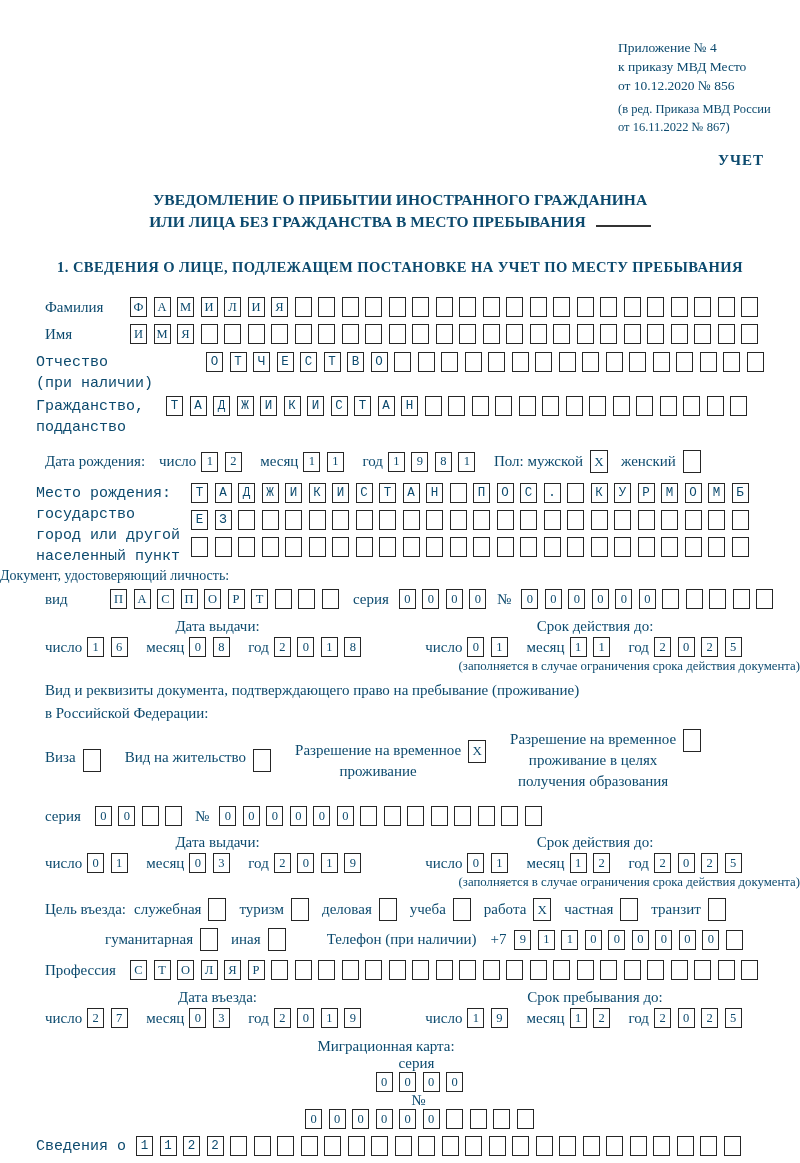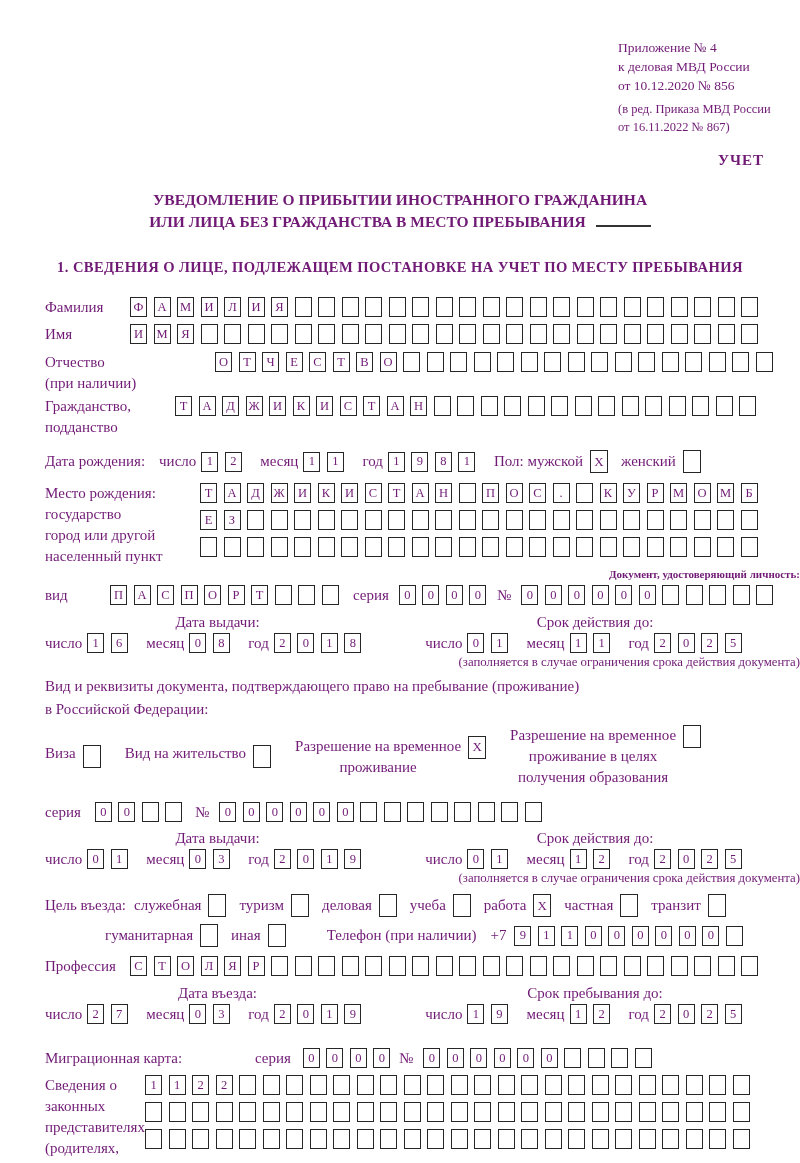--- a/index.html
+++ b/index.html
@@ -1,44 +1,44 @@
 <!DOCTYPE html>
 <html><head>
 <meta charset="utf-8">
 <style>
   html,body { margin:0; padding:0; background:#fff; }
   .page {
     position:relative; width:800px; height:1163px; background:#ffffff;
-    font-family:"Liberation Serif","DejaVu Serif",serif; color:#701a75;
+    font-family:"Liberation Serif","DejaVu Serif",serif; color:#0c4a6e;
     overflow:hidden; box-sizing:border-box; padding-top:38px;
   }
   .refblock { margin-left:618px; font-size:13.5px; line-height:19px; }
   .refblock .amend { font-size:12.5px; line-height:18px; margin-top:5px; }
   .forma { text-align:right; padding-right:36px; font-weight:bold; font-size:15px; letter-spacing:1px; margin-top:16px; }
   .title { text-align:center; font-weight:bold; font-size:15.5px; line-height:22px; margin-top:20px; }
   .uline { display:inline-block; width:55px; border-bottom:2px solid #333; margin-left:10px; vertical-align:baseline; height:12px; }
   .sec { text-align:center; font-weight:bold; font-size:14.6px; letter-spacing:0.4px; margin-top:26px; }
 
   .row { display:flex; align-items:center; margin-left:45px; font-size:15px; }
-  .rowtop { display:flex; align-items:flex-start; margin-left:45px; font-size:15px; }
+  .rowtop { display:flex; align-items:flex-start; margin-left:36px; font-size:15px;font-family:Liberation Mono, monospace; }
   .lbl { flex:0 0 auto; }
   .lblcol { display:flex; flex-direction:column; line-height:21px; flex:0 0 auto; }
   .cells { display:inline-flex; flex-wrap:nowrap; }
   .cell {
     box-sizing:border-box; flex:0 0 auto; display:inline-flex; align-items:center; justify-content:center;
     width:17px; height:20px; border:1.6px solid #262626; margin-right:6.5px;
     font-size:12.5px; background:#fff; line-height:1;
   }
   .cbox {
     box-sizing:border-box; display:inline-flex; align-items:center; justify-content:center;
     width:18px; height:23px; border:1.7px solid #262626; font-size:13px; background:#fff;
   }
   .w85 { width:85px; } .w130 { width:130px; } .w170 { width:170px; } .w155 { width:155px; } .w100 { width:100px; } .w65 { width:65px; }
 
-  .center-b { text-align:right; font-weight:bold; font-size:11px; }
+  .center-b { text-align:left; font-weight:normal; font-size:14px; }
 
   .dheads { display:flex; margin-left:45px; font-size:15px; }
   .dh-left { width:345px; text-align:center; }
   .dh-right { flex:1; text-align:center; }
   .drow { display:flex; align-items:center; margin-left:45px; padding-right:52px; font-size:15px; }
   .dategroup { display:inline-flex; align-items:center; }
   .dg-right { margin-left:auto; }
   .dategroup .dlbl { margin:0 5px 0 12px; }
   .dategroup .dlbl:first-child { margin-left:0; }
   .dfoot { text-align:right; font-size:12.8px; margin-top:2px; }
@@ -54,21 +54,21 @@
   .multirows { display:flex; flex-direction:column; }
   .multirows .cells { margin-bottom:7px; }
 </style>
 </head>
 <body>
 
 <div class="page">
 
   <div class="refblock">
     <div>Приложение № 4</div>
-    <div>к деловая МВД России</div>
+    <div>к приказу МВД Место</div>
     <div>от 10.12.2020 № 856</div>
     <div class="amend">
       <div>(в ред. Приказа МВД России</div>
       <div>от 16.11.2022 № 867)</div>
     </div>
   </div>
 
   <div class="forma">УЧЕТ</div>
 
   <div class="title">
@@ -650,21 +650,21 @@
         <span class="dlbl">год</span>
         <span class="cells">
           <span class="cell">2</span>
           <span class="cell">0</span>
           <span class="cell">2</span>
           <span class="cell">5</span>
         </span>
       </span>
   </div>
 
-  <div class="row" style="margin-top:24px;">
+  <div class="row" style="margin-top:10px;flex-direction:column;">
     <span class="lbl" style="width:210px;">Миграционная карта:</span>
     <span class="lbl" style="margin-right:12px;">серия</span>
     <span class="cells">
         <span class="cell">0</span>
         <span class="cell">0</span>
         <span class="cell">0</span>
         <span class="cell">0</span>
       </span>
     <span class="lbl" style="margin:0 10px 0 2px;">№</span>
     <span class="cells">

